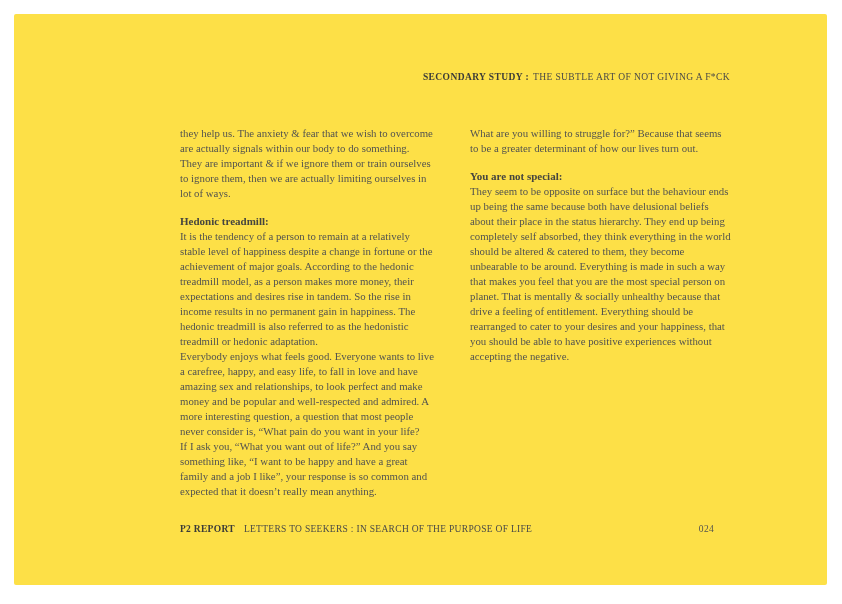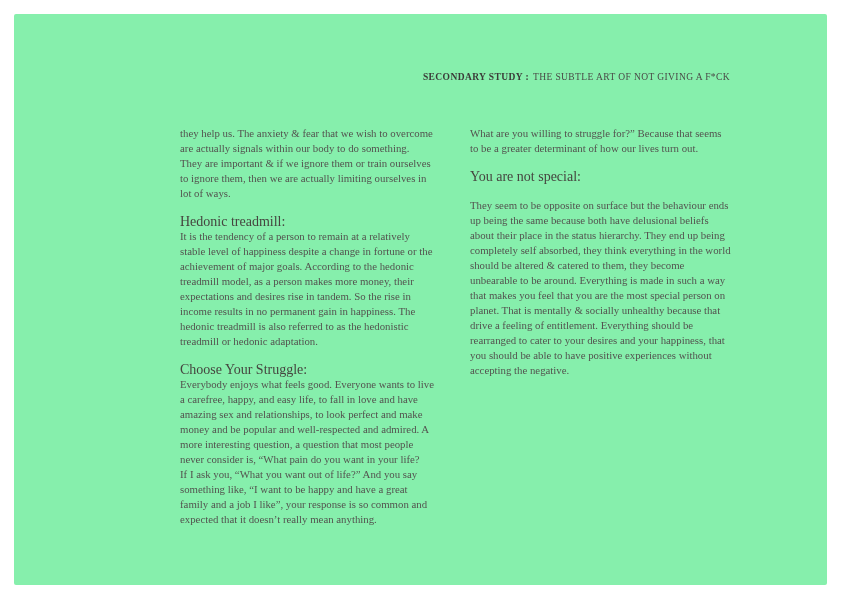--- a/index.html
+++ b/index.html
@@ -9,21 +9,21 @@
     width: 842px;
     height: 604px;
     font-family: "Liberation Serif", "DejaVu Serif", serif;
   }
   .page-card {
     position: absolute;
     left: 14px;
     top: 14px;
     width: 813px;
     height: 571px;
-    background: #86efac;
+    background: #fde047;
     border-radius: 2px;
     overflow: hidden;
   }
   .page-header {
     position: absolute;
     top: 58px;
     right: 97px;
     font-size: 9.5px;
     letter-spacing: 0.4px;
     color: #4a4a47;
@@ -42,26 +42,26 @@
     color: #53534f;
     font-size: 10.8px;
     line-height: 15px;
   }
   .column-left  { left: 166px; width: 254px; }
   .column-right { left: 456px; width: 262px; }
   .para {
     margin: 0;
   }
   .para.gap {
-    margin-top: 14px;
+    margin-top: 0;
     font-family: Liberation Serif, serif;
   }
   .heading {
-    font-size: 14px;
-    font-weight: normal;
+    font-size: 11px;
+    font-weight: bold;
     color: #45453f;
     margin: 13px 0 0 0;
   }
   .page-footer {
     position: absolute;
     top: 510px;
     left: 166px;
     width: 534px;
     display: flex;
     justify-content: space-between;
@@ -86,25 +86,30 @@
 <div class="page-card">
 
   <div class="page-header">
     <span class="hdr-label">SECONDARY STUDY :</span><span class="hdr-title">THE SUBTLE ART OF NOT GIVING A F*CK</span>
   </div>
 
   <div class="column column-left">
     <p class="para">they help us. The anxiety &amp; fear that we wish to overcome are actually signals within our body to do something. They are important &amp; if we ignore them or train ourselves to ignore them, then we are actually limiting ourselves in lot of ways.</p>
     <h3 class="heading">Hedonic treadmill:</h3>
     <p class="para">It is the tendency of a person to remain at a relatively stable level of happiness despite a change in fortune or the achievement of major goals. According to the hedonic treadmill model, as a person makes more money, their expectations and desires rise in tandem. So the rise in income results in no permanent gain in happiness. The hedonic treadmill is also referred to as the hedonistic treadmill or hedonic adaptation.</p>
-    <h3 class="heading">Choose Your Struggle:</h3>
     <p class="para">Everybody enjoys what feels good. Everyone wants to live a carefree, happy, and easy life, to fall in love and have amazing sex and relationships, to look perfect and make money and be popular and well-respected and admired. A more interesting question, a question that most people never consider is, “What pain do you want in your life?</p>
     <p class="para">If I ask you, “What you want out of life?” And you say something like, “I want to be happy and have a great family and a job I like”, your response is so common and expected that it doesn’t really mean anything.</p>
   </div>
 
   <div class="column column-right">
     <p class="para">What are you willing to struggle for?” Because that seems to be a greater determinant of how our lives turn out.</p>
     <h3 class="heading">You are not special:</h3>
     <p class="para gap">They seem to be opposite on surface but the behaviour ends up being the same because both have delusional beliefs about their place in the status hierarchy. They end up being completely self absorbed, they think everything in the world should be altered &amp; catered to them, they become unbearable to be around. Everything is made in such a way that makes you feel that you are the most special person on planet. That is mentally &amp; socially unhealthy because that drive a feeling of entitlement. Everything should be rearranged to cater to your desires and your happiness, that you should be able to have positive experiences without accepting the negative.</p>
   </div>
 
+  <div class="page-footer">
+    <span>
+      <span class="footer-report">P2 REPORT</span><span class="footer-title">LETTERS TO SEEKERS : IN SEARCH OF THE PURPOSE OF LIFE</span>
+    </span>
+    <span class="footer-pagenum">024</span>
+  </div>
 
 </div>
 
 </body></html>

